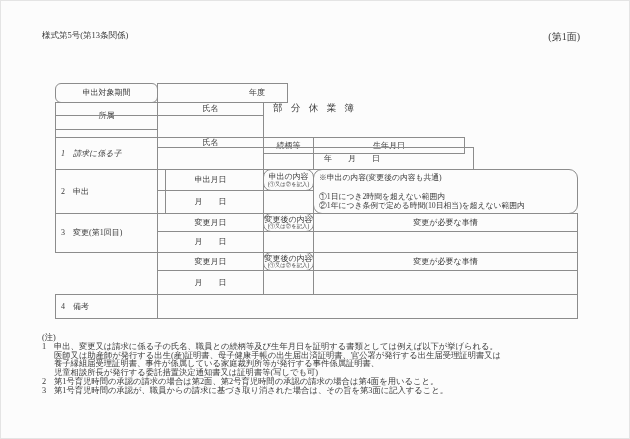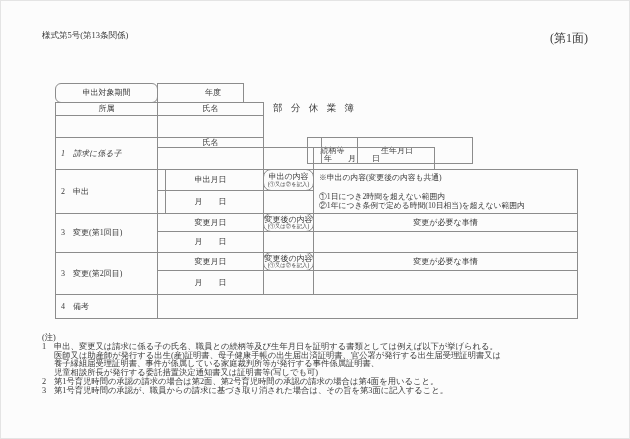--- a/index.html
+++ b/index.html
@@ -11,68 +11,69 @@
   body{
     width:630px;height:439px;
     background:var(--bg);
     font-family:"Liberation Serif","DejaVu Serif",serif;
     color:var(--text);
     position:relative;
     overflow:hidden;
   }
   .page{position:absolute;inset:0;box-shadow:inset 0 0 0 1px #e4e4e4;}
   .hdr-left{position:absolute;left:42px;top:30px;font-size:8.5px;white-space:nowrap;}
-  .hdr-right{position:absolute;right:42px;top:30px;font-size:12px;white-space:nowrap;}
+  .hdr-right{position:absolute;right:50px;top:30px;font-size:10px;white-space:nowrap;}
   .doc-title{
     position:absolute;left:0;right:0;top:54px;
     text-align:center;font-size:9.5px;letter-spacing:3px;white-space:nowrap;margin-top:48px;
   }
   .cell{
     position:absolute;box-sizing:border-box;
     border:1px solid var(--border);
     display:flex;align-items:center;justify-content:center;
     font-size:8px;line-height:1.2;white-space:nowrap;
     background:transparent;
   }
   .cell.lft{justify-content:flex-start;padding-left:5px;}
   .cell.rgt{justify-content:flex-end;padding-right:22px;}
   .cell.col{flex-direction:column;justify-content:center;border-radius:8px;}
   .cell .sub{font-size:5.4px;line-height:1.1;}
   .cell.wide2{
     flex-direction:column;align-items:flex-start;justify-content:space-between;
     padding:3px 5px 2px 5px;
+    border-radius:9px;
   }
   .cell.wide2 .ln{font-size:7.8px;line-height:1.25;}
   .notes{position:absolute;left:42px;top:334px;width:560px;font-size:8.3px;line-height:8.8px;}
   .note-item{display:grid;grid-template-columns:12px 1fr;}
   .note-item .num{grid-row:1 / span 4;}
 </style>
 </head>
 <body>
 
 <div class="page">
 
   <div class="hdr-left">様式第5号(第13条関係)</div>
   <div class="hdr-right">(第1面)</div>
   <div class="doc-title">部 分 休 業 簿</div>
 
   <div class="cell" style="left:55px;top:83px;width:103px;height:20px;border-radius:6px;">申出対象期間</div>
-  <div class="cell rgt" style="left:157px;top:83px;width:87px;height:20px;">年度</div>
-  <div class="cell" style="left:55px;top:102px;width:103px;height:14px;">所属</div>
+  <div class="cell rgt" style="left:157px;top:83px;width:131px;height:20px;">年度</div>
+  <div class="cell" style="left:55px;top:102px;width:103px;height:28px;">所属</div>
   <div class="cell" style="left:157px;top:102px;width:107px;height:14px;">氏名</div>
   <div class="cell" style="left:55px;top:115px;width:103px;height:23px;"></div>
   <div class="cell" style="left:157px;top:115px;width:107px;height:23px;"></div>
 
   <div class="cell lft" style="left:55px;top:137px;width:103px;height:33px;font-style:italic;">1　請求に係る子</div>
   <div class="cell" style="left:157px;top:137px;width:107px;height:11px;">氏名</div>
-  <div class="cell" style="left:263px;top:137px;width:51px;height:27px;margin-left:44px;">続柄等</div>
-  <div class="cell" style="left:313px;top:137px;width:152px;height:27px;margin-left:8px;">生年月日</div>
+  <div class="cell" style="left:263px;top:137px;width:51px;height:17px;">続柄等</div>
+  <div class="cell" style="left:313px;top:137px;width:152px;height:17px;">生年月日</div>
   <div class="cell" style="left:157px;top:147px;width:107px;height:23px;"></div>
   <div class="cell" style="left:263px;top:147px;width:51px;height:23px;"></div>
-  <div class="cell lft" style="left:313px;top:147px;width:122px;height:23px;padding-left:10px;">年　　月　　日</div>
+  <div class="cell lft" style="left:313px;top:147px;width:161px;height:23px;padding-left:10px;">年　　月　　日</div>
 
   <div class="cell lft" style="left:55px;top:169px;width:111px;height:45px;">2　申出</div>
   <div class="cell" style="left:157px;top:169px;width:107px;height:22px;">申出月日</div>
   <div class="cell col" style="left:263px;top:169px;width:51px;height:22px;">
     <div>申出の内容</div>
     <div class="sub">(①又は②を記入)</div>
   </div>
   <div class="cell wide2" style="left:313px;top:169px;width:265px;height:45px;">
     <div class="ln">※申出の内容(変更後の内容も共通)</div>
     <div>
@@ -87,21 +88,20 @@
   <div class="cell" style="left:157px;top:213px;width:107px;height:19px;">変更月日</div>
   <div class="cell col" style="left:263px;top:213px;width:51px;height:19px;">
     <div>変更後の内容</div>
     <div class="sub">(①又は②を記入)</div>
   </div>
   <div class="cell" style="left:313px;top:213px;width:265px;height:19px;">変更が必要な事情</div>
   <div class="cell" style="left:157px;top:231px;width:107px;height:22px;">月　　日</div>
   <div class="cell" style="left:263px;top:231px;width:51px;height:22px;"></div>
   <div class="cell" style="left:313px;top:231px;width:265px;height:22px;"></div>
 
-  <div class="cell lft" style="left:55px;top:252px;width:103px;height:43px;">3　変更(第2回目)</div>
   <div class="cell" style="left:157px;top:252px;width:107px;height:19px;">変更月日</div>
   <div class="cell col" style="left:263px;top:252px;width:51px;height:19px;">
     <div>変更後の内容</div>
     <div class="sub">(①又は②を記入)</div>
   </div>
   <div class="cell" style="left:313px;top:252px;width:265px;height:19px;">変更が必要な事情</div>
   <div class="cell" style="left:157px;top:270px;width:107px;height:25px;">月　　日</div>
   <div class="cell" style="left:263px;top:270px;width:51px;height:25px;"></div>
   <div class="cell" style="left:313px;top:270px;width:265px;height:25px;"></div>
 

